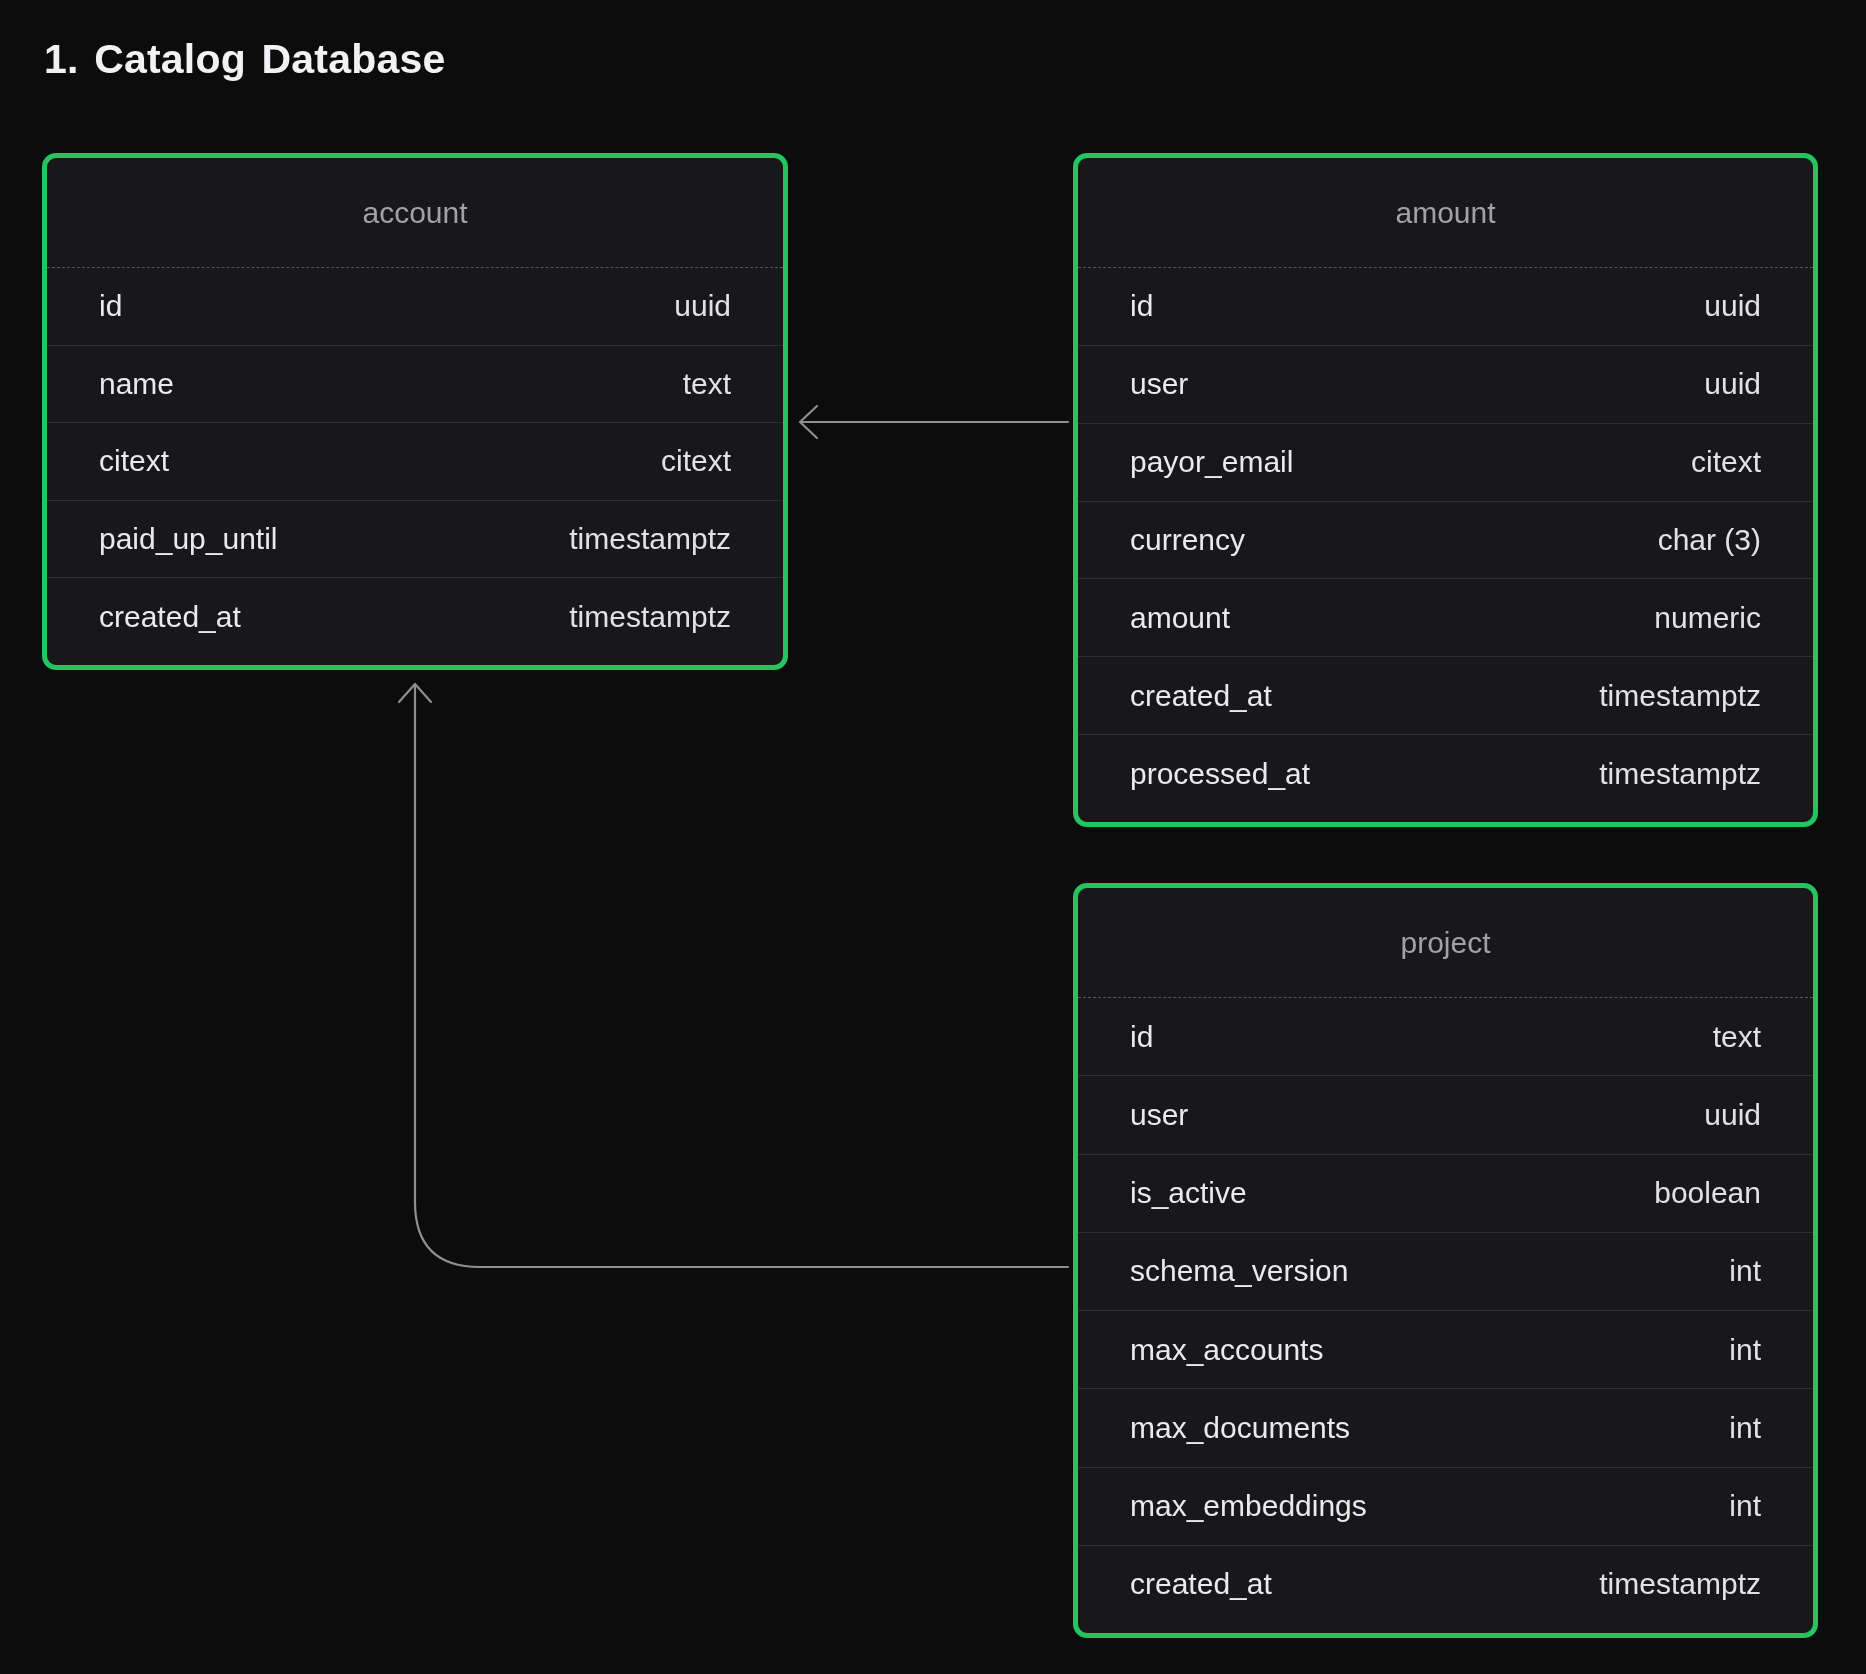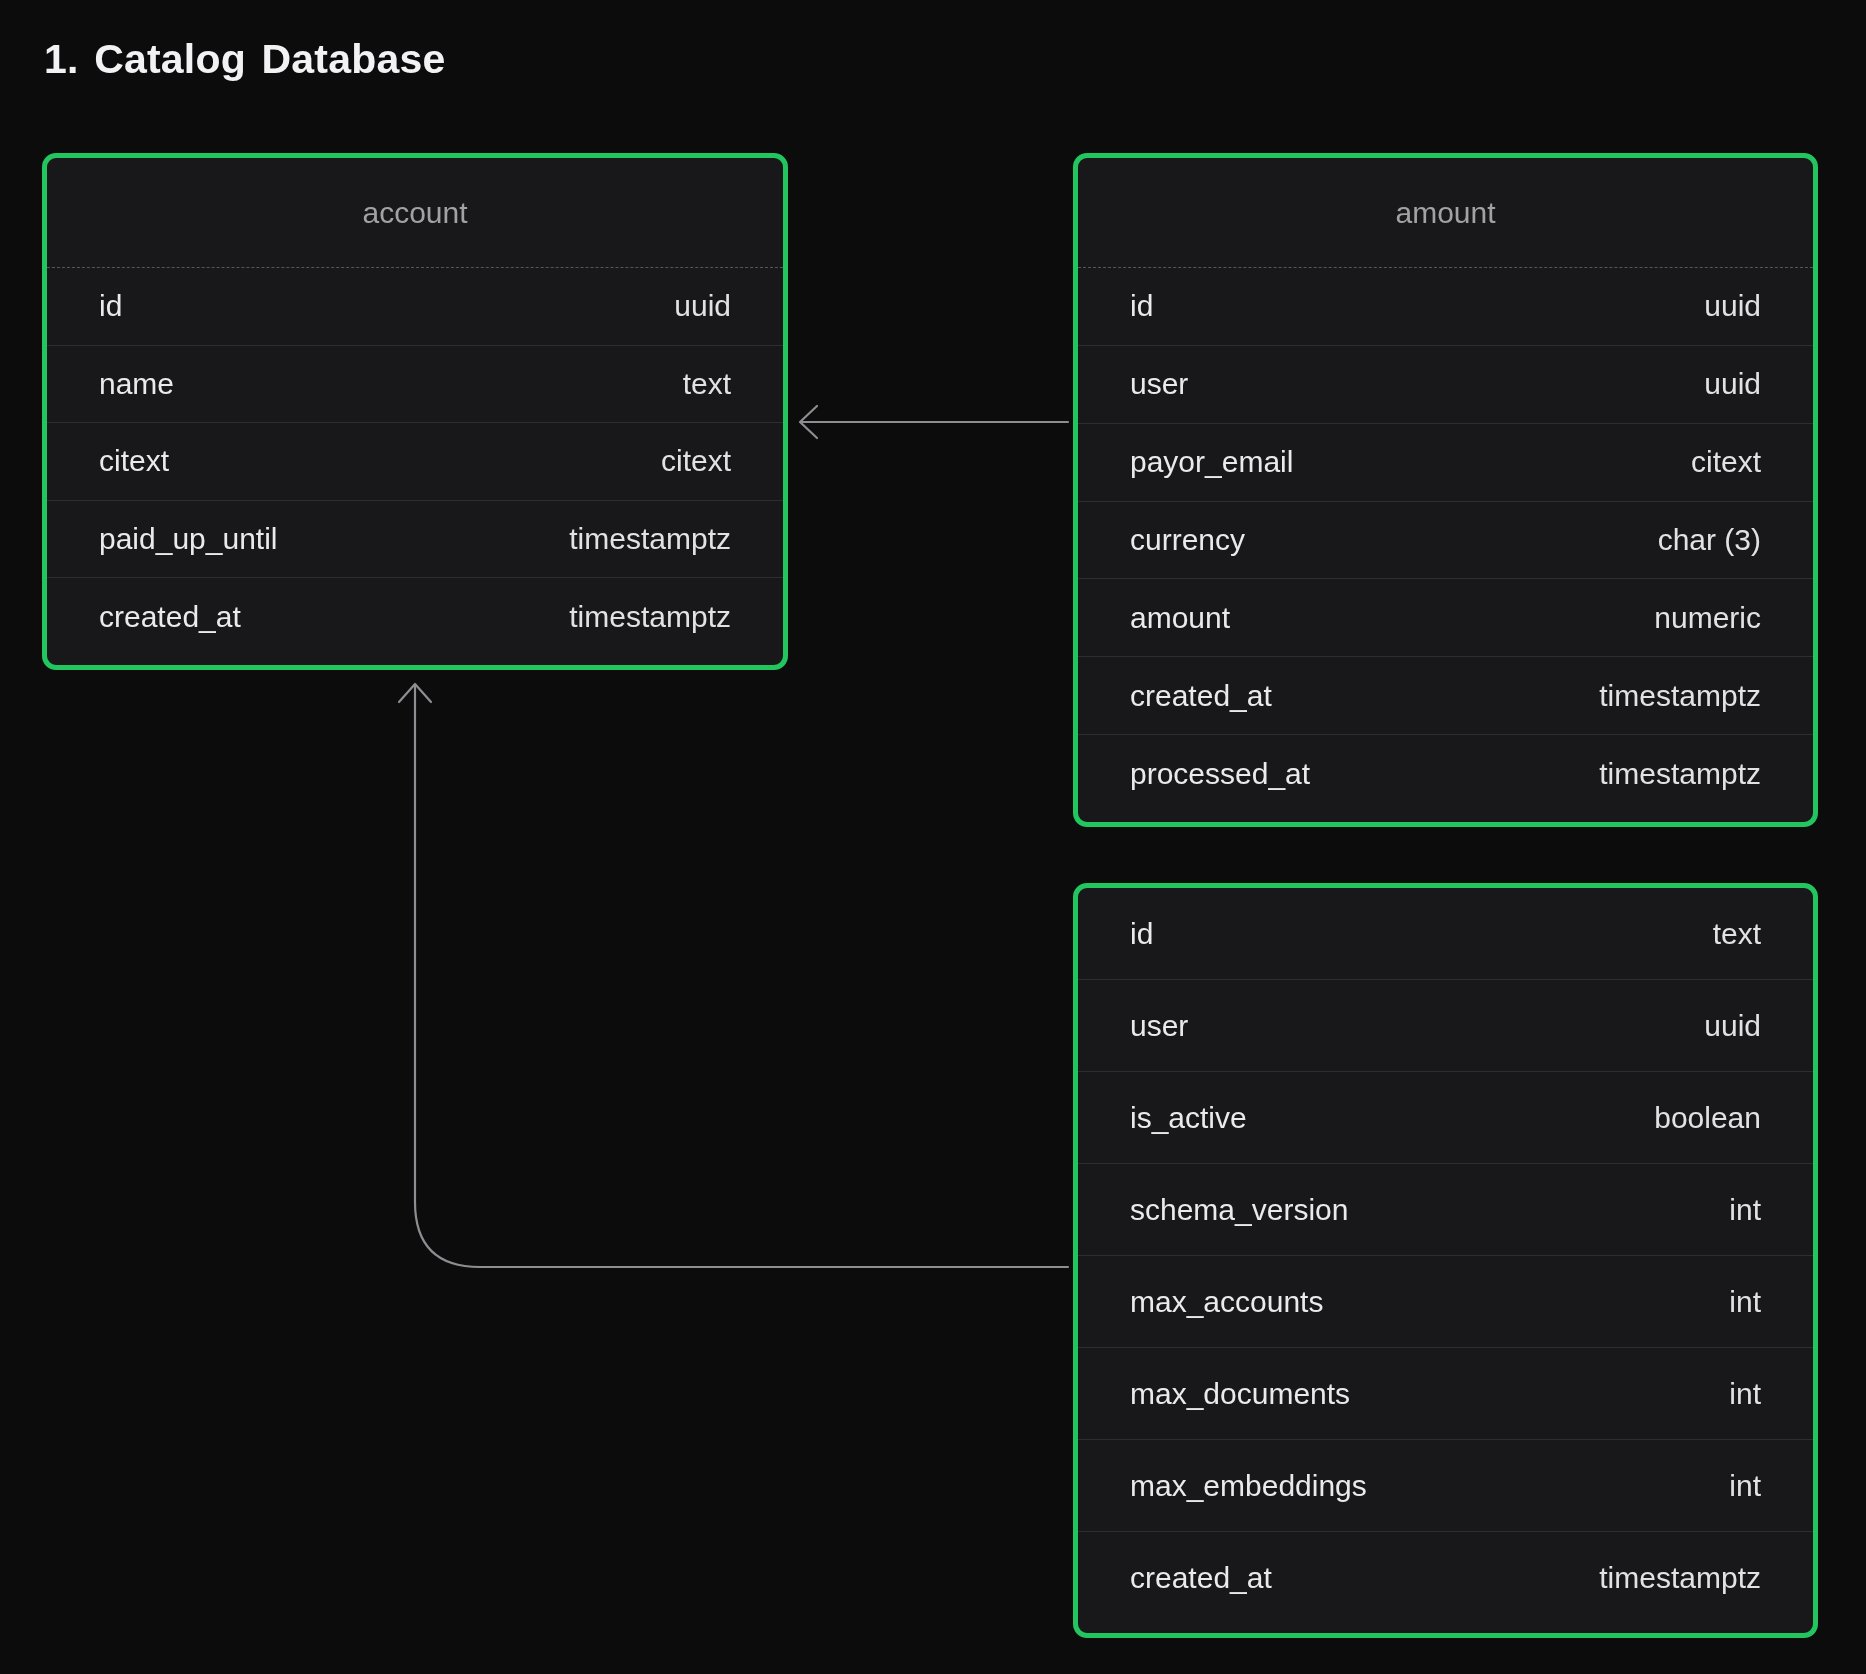--- a/index.html
+++ b/index.html
@@ -107,20 +107,21 @@
         <span class="ftype">timestamptz</span>
       </div>
       <div class="trow">
         <span class="fname">processed_at</span>
         <span class="ftype">timestamptz</span>
       </div>
     </div>
   </div>
 
   <div class="table-card" id="proj">
+    <div class="thead">project</div>
     <div class="tbody">
       <div class="trow">
         <span class="fname">id</span>
         <span class="ftype">text</span>
       </div>
       <div class="trow">
         <span class="fname">user</span>
         <span class="ftype">uuid</span>
       </div>
       <div class="trow">

